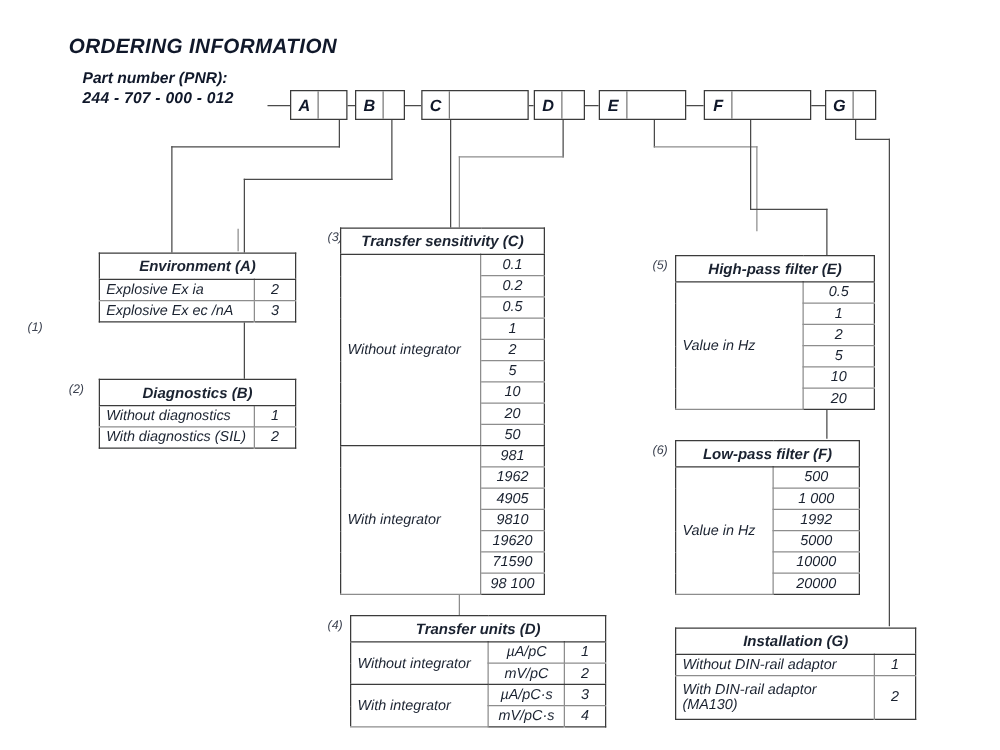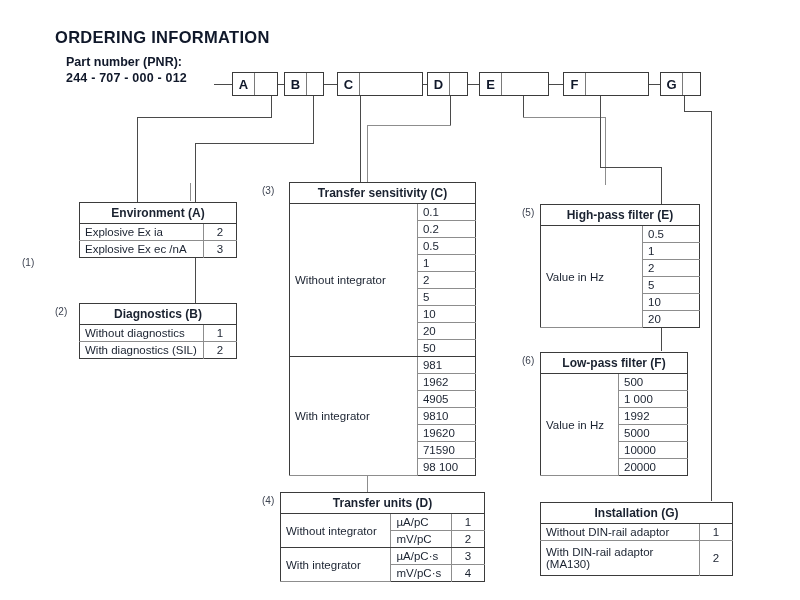--- a/index.html
+++ b/index.html
@@ -6,21 +6,21 @@
     margin: 0; padding: 0;
     background: #ffffff;
   }
   body {
     width: 800px; height: 600px;
     position: relative;
     font-family: "Liberation Sans", sans-serif;
     color: #1a2230;
     overflow: hidden;
   }
-  #stage { position: absolute; inset: 0; }
+  #stage { position: absolute; inset: 0; font-style: italic; }
 
   .abs { position: absolute; box-sizing: border-box; }
 
   
   #page-title {
     left: 55px; top: 28px;
     font-size: 16.5px; font-weight: bold;
     letter-spacing: 0.3px;
     color: #10182a;
     white-space: nowrap;
@@ -78,21 +78,21 @@
   .tbl td {
     border: 1px solid #8d8d8d;
     padding: 2px 5px;
     vertical-align: middle;
   }
   .tbl .code {
     text-align: center;
     width: 22px;
   }
   .tbl .val {
-    text-align: left;
+    text-align: center;
   }
   .tbl .lbl { white-space: nowrap; }
 
   
   .tbl tr td:first-child { border-left: none; }
   .tbl tr td:last-child { border-right: none; }
   .tbl tr:last-child td { border-bottom: none; }
   .tbl .hdr { border-top: none; border-left: none; border-right: none; }
 
   
@@ -213,21 +213,21 @@
       <td class="code">1</td>
     </tr>
     <tr>
       <td class="lbl">With diagnostics (SIL)</td>
       <td class="code">2</td>
     </tr>
   </tbody>
     </table>
 
   <div class="abs fn" style="left:262px; top:185px;">(3)</div>
-  <table class="abs tbl" style="left:289px; top:182px; width:187px;">
+  <table class="abs tbl" style="left:272px; top:182px; width:164px;">
     <tbody>
         <tr>
           <td class="hdr" colspan="2">Transfer sensitivity (C)</td>
         </tr>
 
     <tr>
       <td class="lbl" rowspan="9" style="border-bottom:1px solid #3b3b3b;">Without integrator</td>
       <td class="val">0.1</td>
     </tr>
     <tr>

